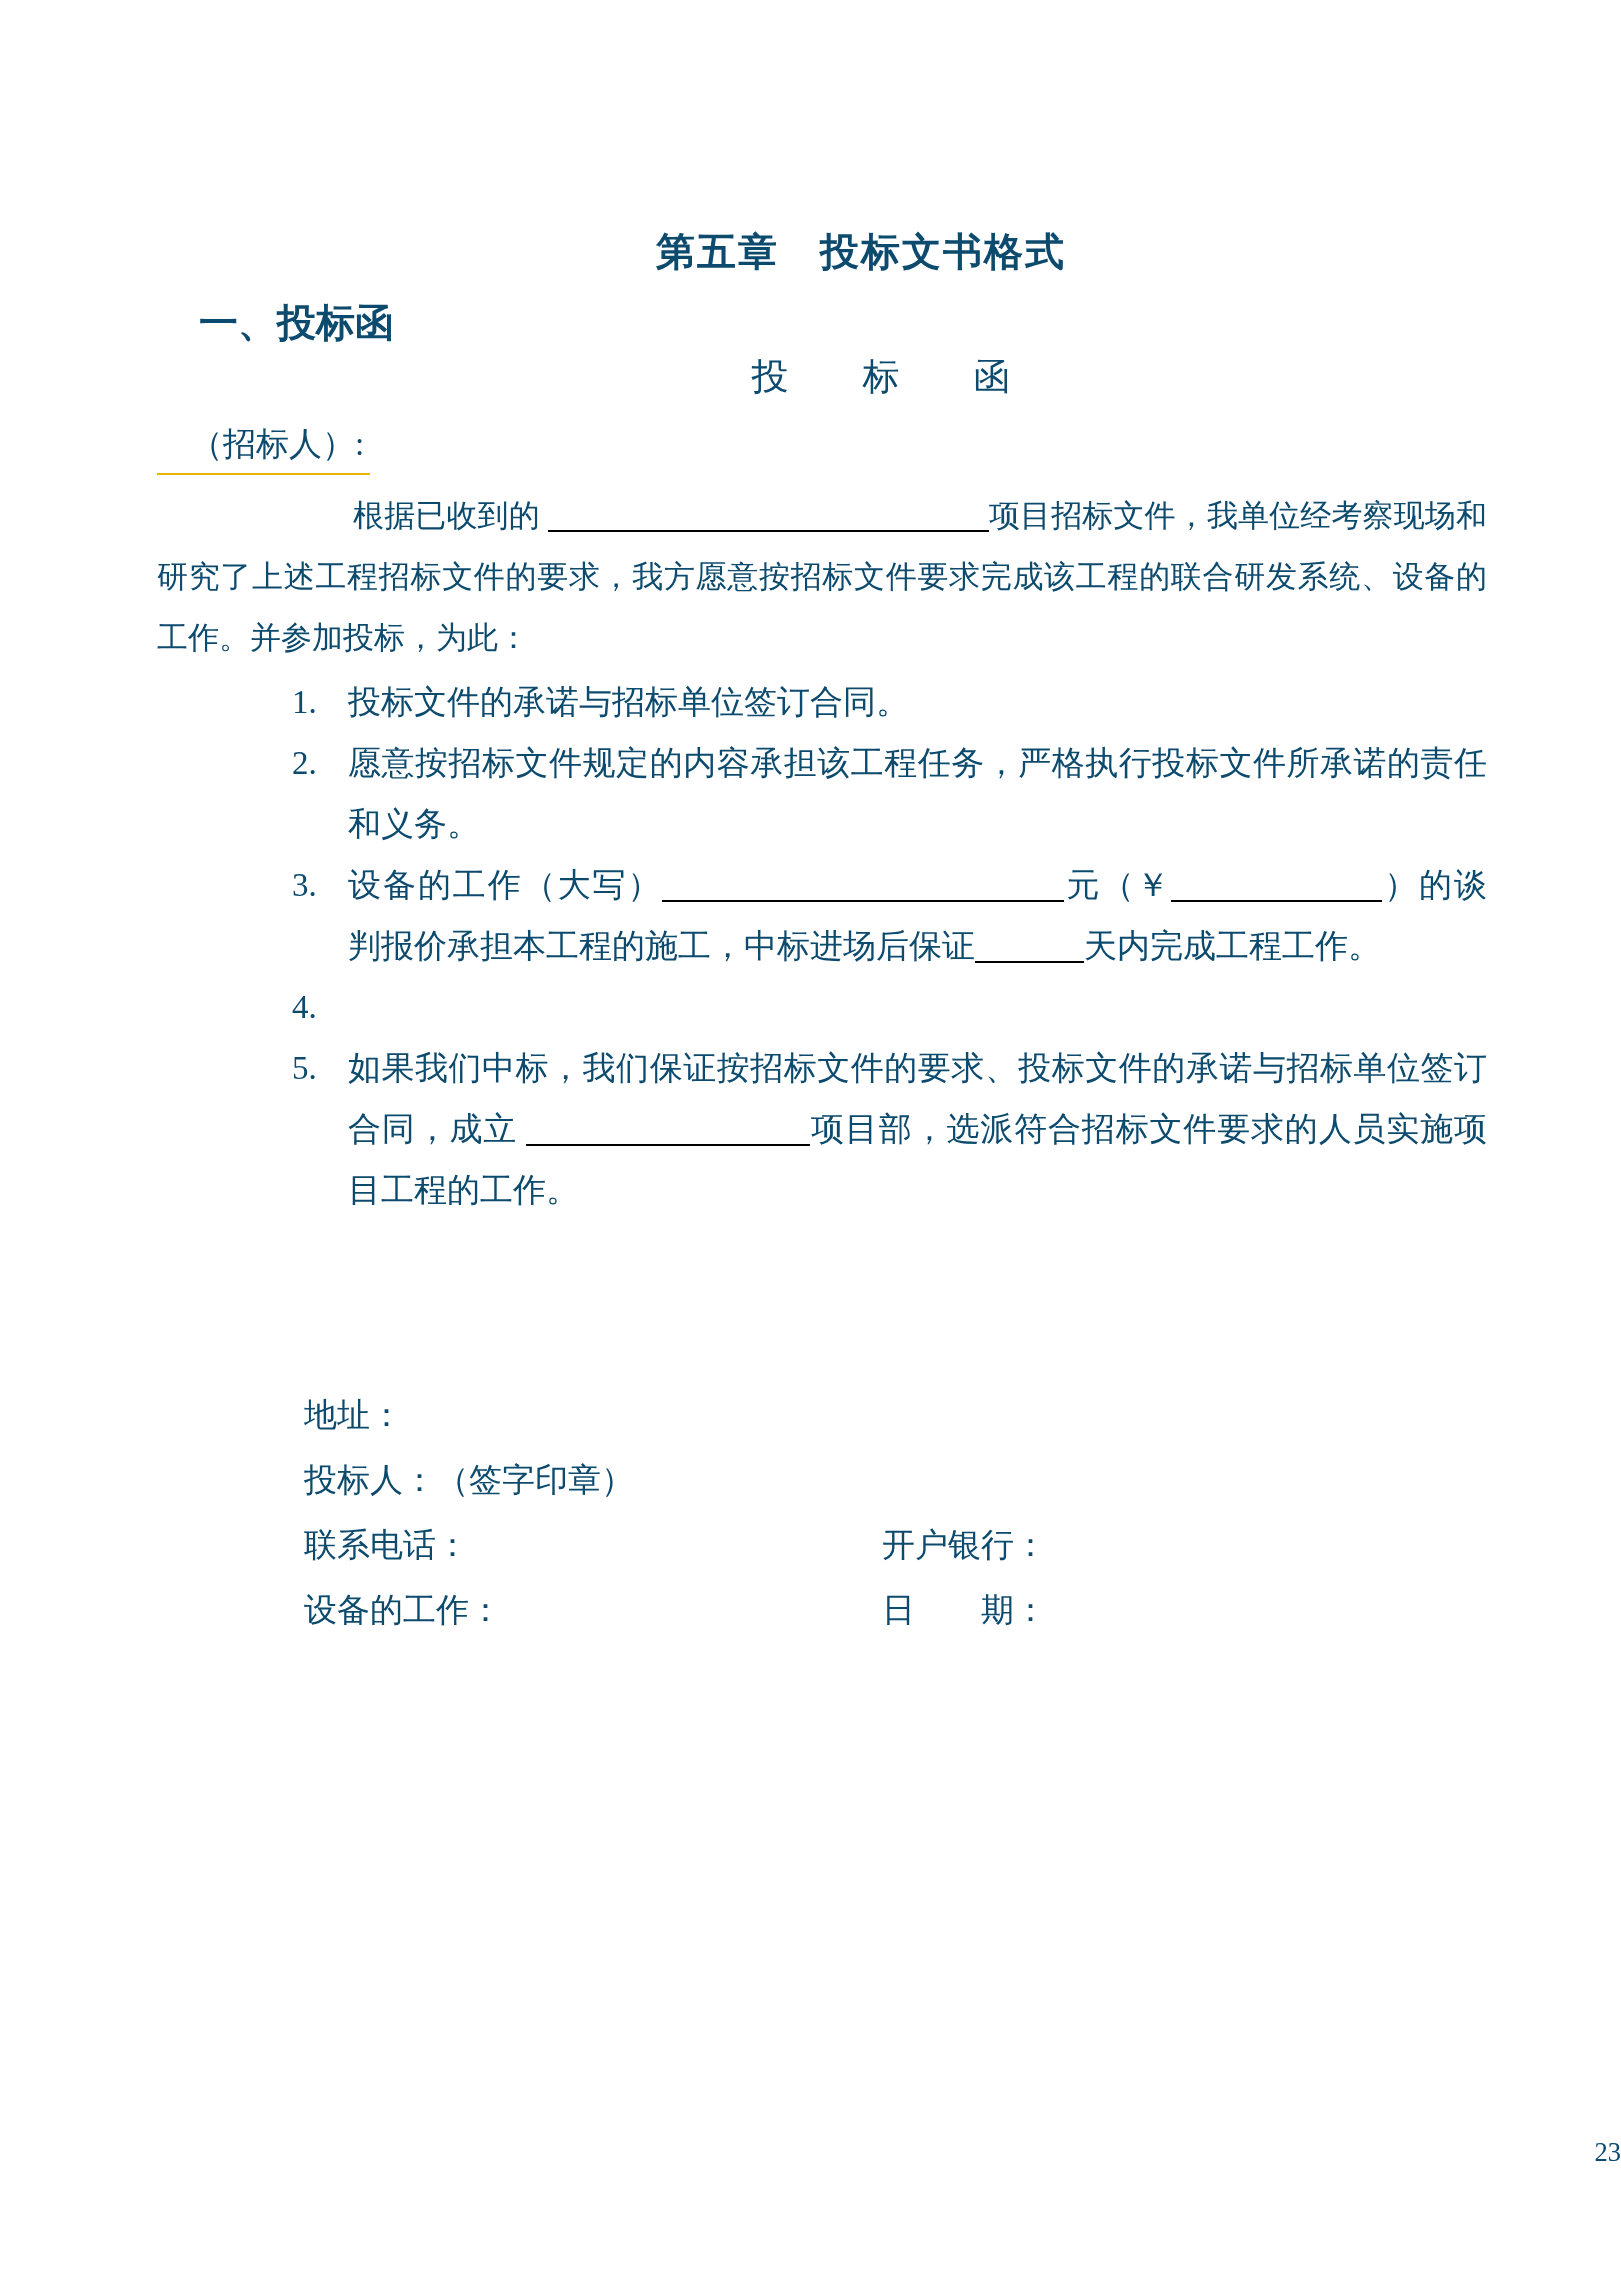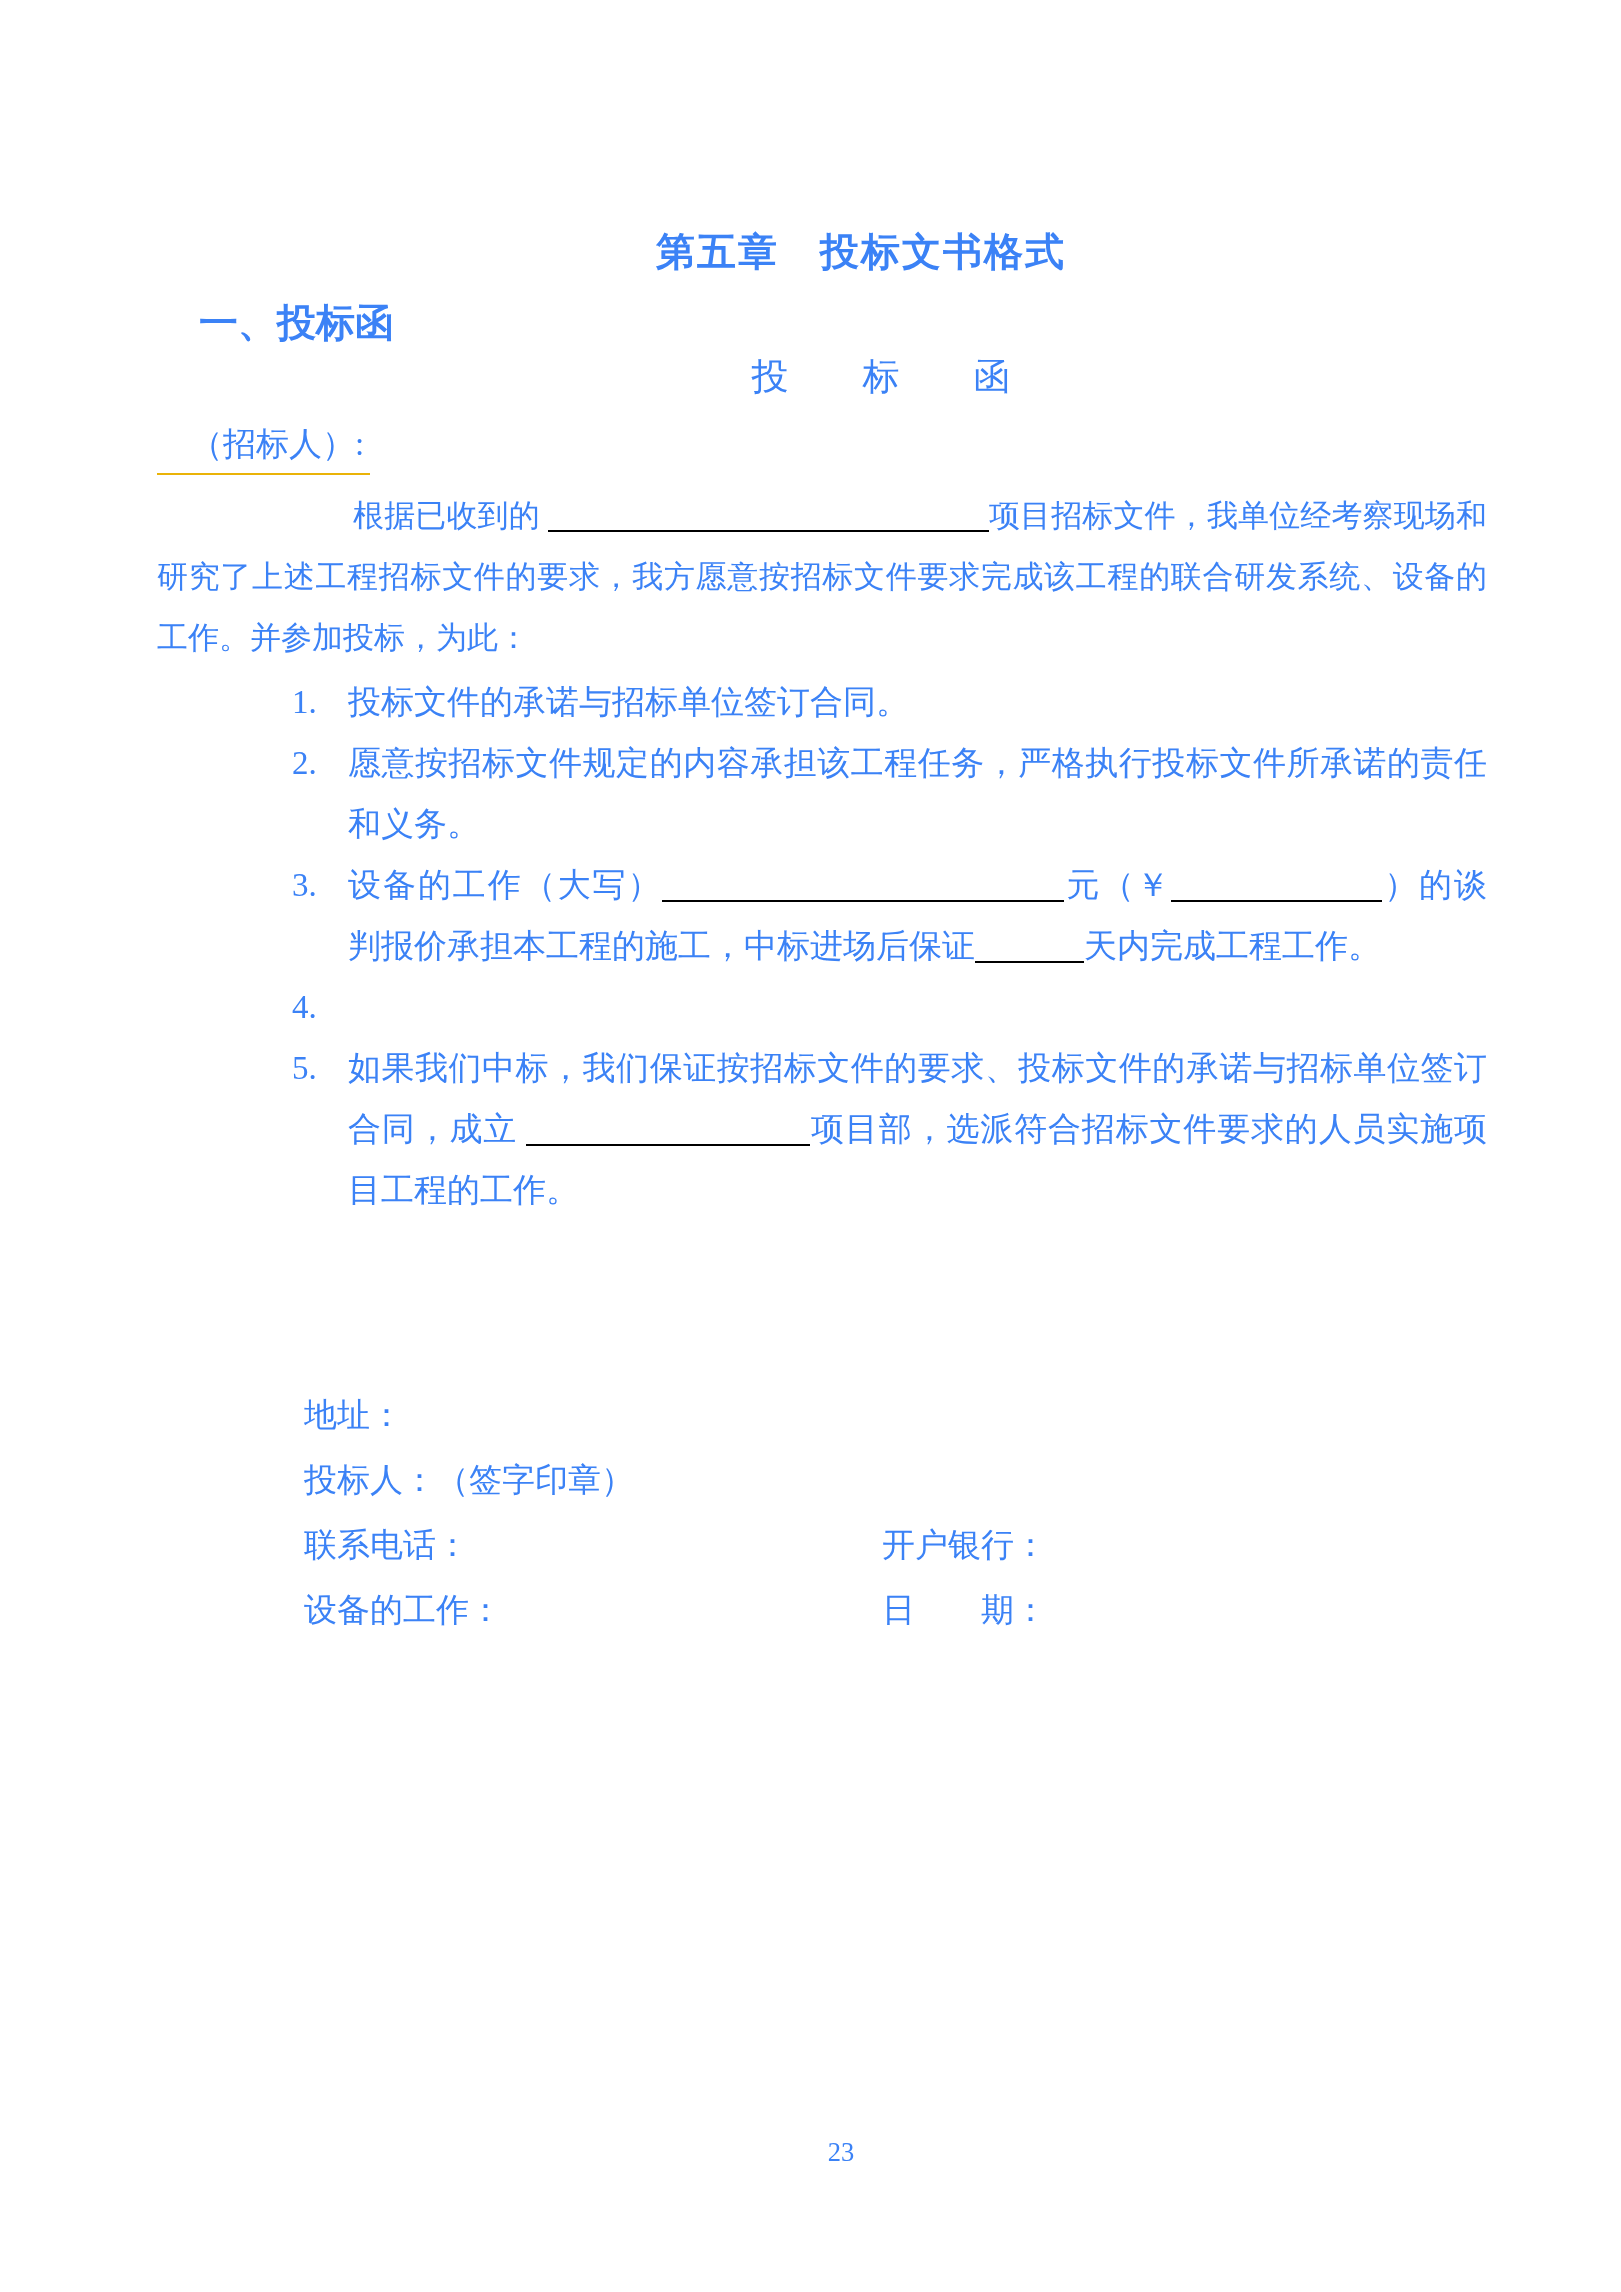--- a/index.html
+++ b/index.html
@@ -1,21 +1,21 @@
 <!DOCTYPE html>
 <html><head>
 <meta charset="utf-8">
 <style>
   html, body { margin: 0; padding: 0; background: #ffffff; }
   .page {
     position: relative;
     width: 1621px;
     height: 2293px;
     background: #ffffff;
-    color: #3b82f6;
+    color: #0c4a6e;
     font-family: "Liberation Serif", "DejaVu Serif", serif;
     overflow: hidden;
   }
   .content { padding: 227px 134px 0 157px; }
 
   .chapter-title {
     margin: 0 0 0 78px;
     text-align: center;
     font-size: 39px;
     line-height: 49px;
@@ -79,21 +79,21 @@
     font-size: 33px;
     line-height: 65px;
   }
   .sig-row { display: flex; }
   .sig-left { flex: none; width: 578px; }
   .page-number {
     position: absolute;
     top: 2137px;
     left: 61px;
     right: 0;
-    text-align: center;
+    text-align: right;
     font-size: 26.5px;
     line-height: 31px;
   }
 </style>
 </head>
 <body>
 
 <div class="page">
   <div class="content">
 

